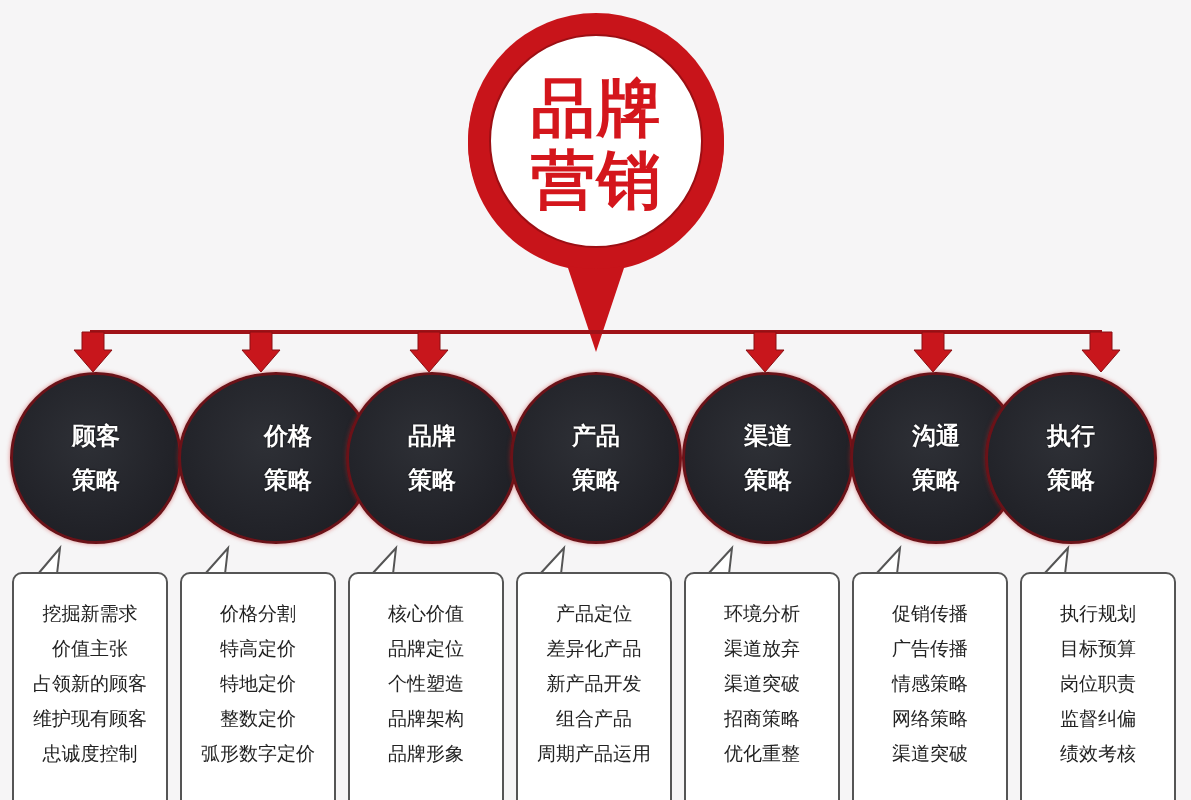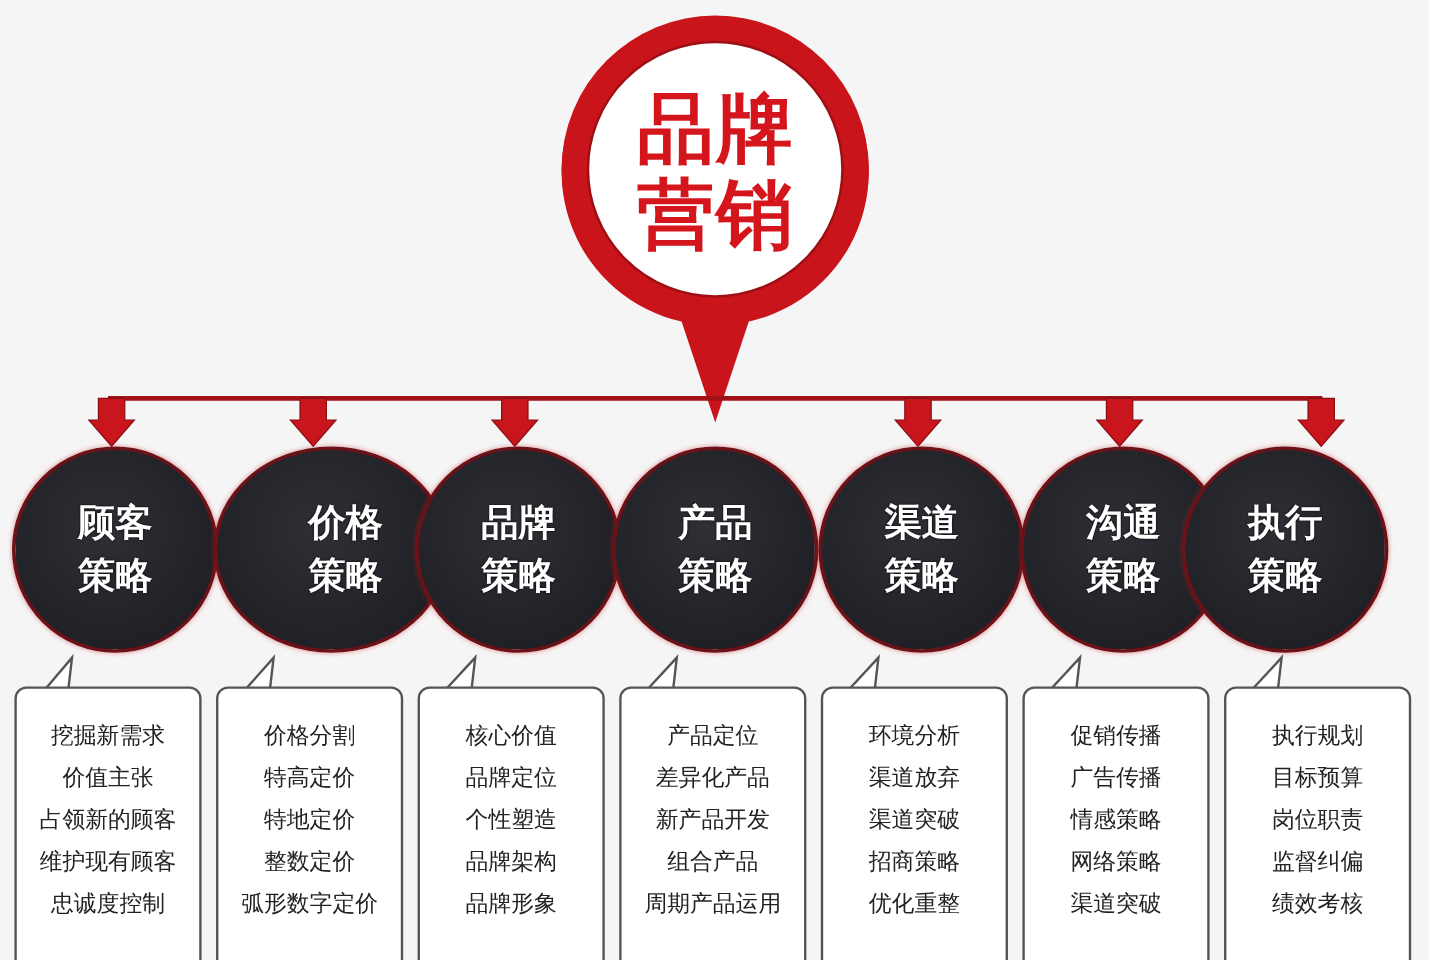--- a/index.html
+++ b/index.html
@@ -15,21 +15,21 @@
     text-align: center; color: #d4161c; font-weight: bold;
     font-size: 64px; line-height: 72px; letter-spacing: 2px;
   }
   .node {
     position: absolute; top: 372px; width: 166px; height: 166px;
     border-radius: 50%;
     background: radial-gradient(circle at 45% 40%, #2e3036 0%, #222329 60%, #1b1b20 100%);
     border: 3px solid #6b1218;
     box-shadow: 0 0 4px rgba(200,30,30,0.5);
     display: flex; flex-direction: column; align-items: center; justify-content: center;
-    color: #ffffff; font-weight: bold; font-size: 31px; line-height: 44px;
+    color: #ffffff; font-weight: bold; font-size: 24px; line-height: 44px;
     text-shadow: 0 0 2px #000;
   }
   .box {
     position: absolute; top: 572px; width: 156px; height: 240px;
     border: 2px solid #555; border-radius: 10px; background: #ffffff;
     box-sizing: border-box;
   }
   .box ul { list-style: none; margin: 0; padding: 22px 0 0 0; text-align: center; }
   .box li { font-size: 19px; line-height: 35px; color: #222; }
 </style>

